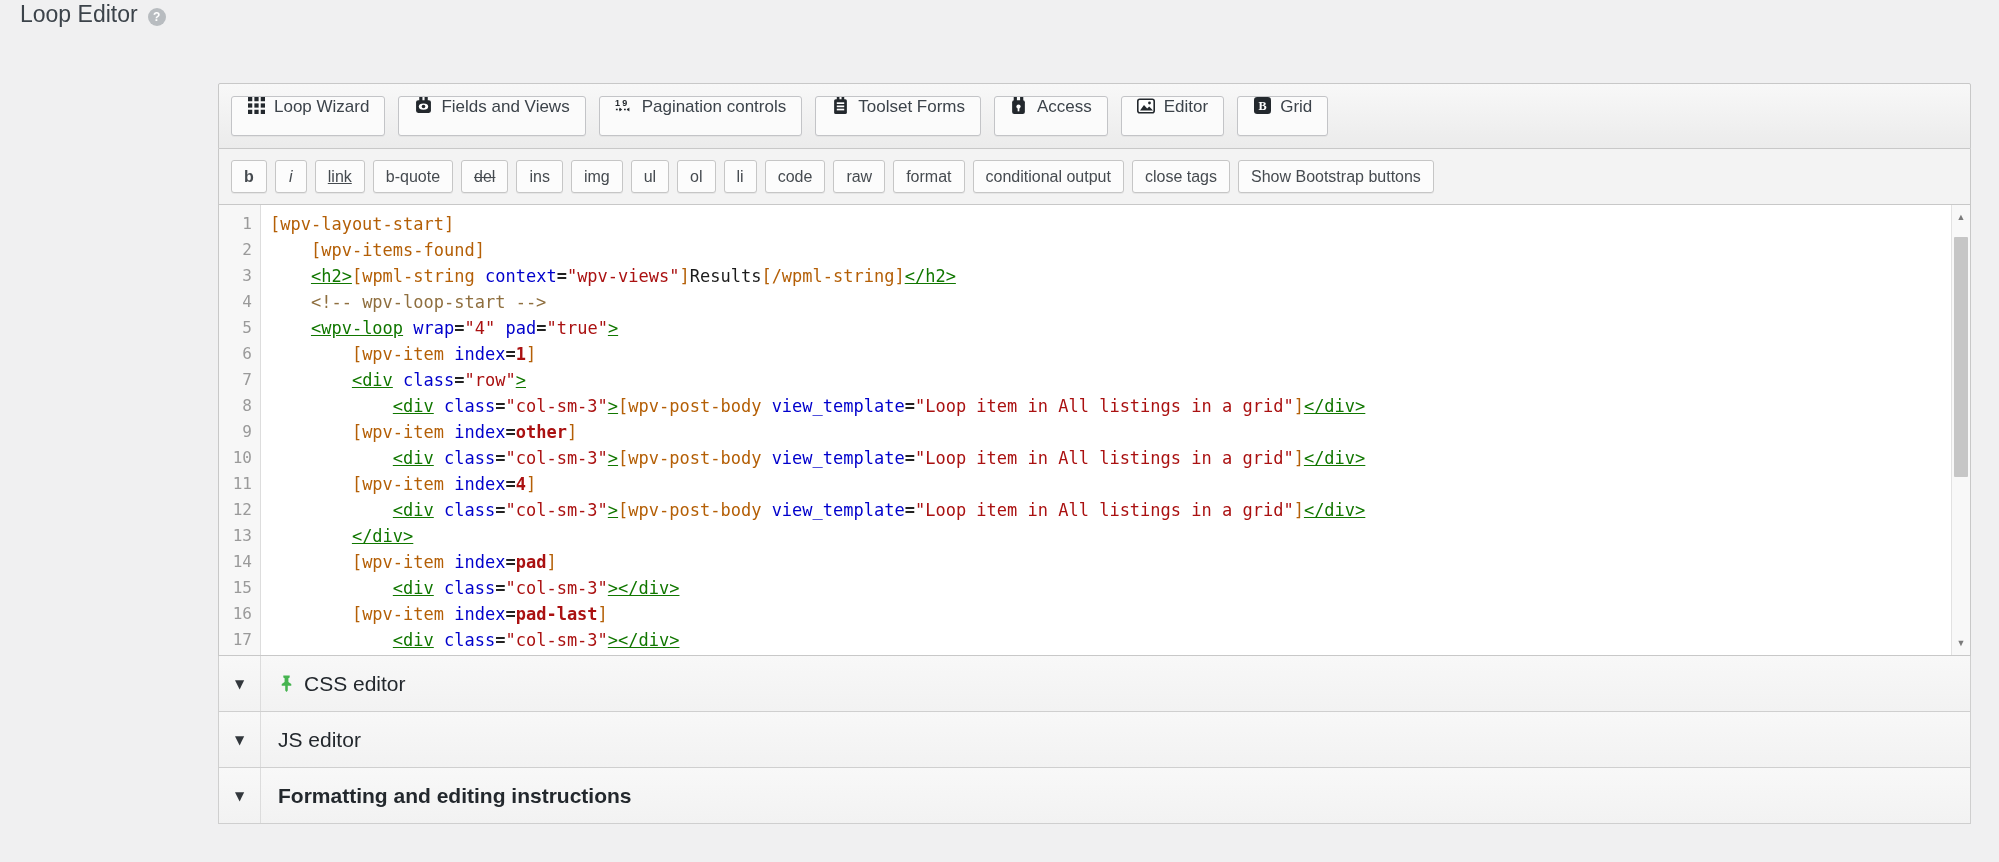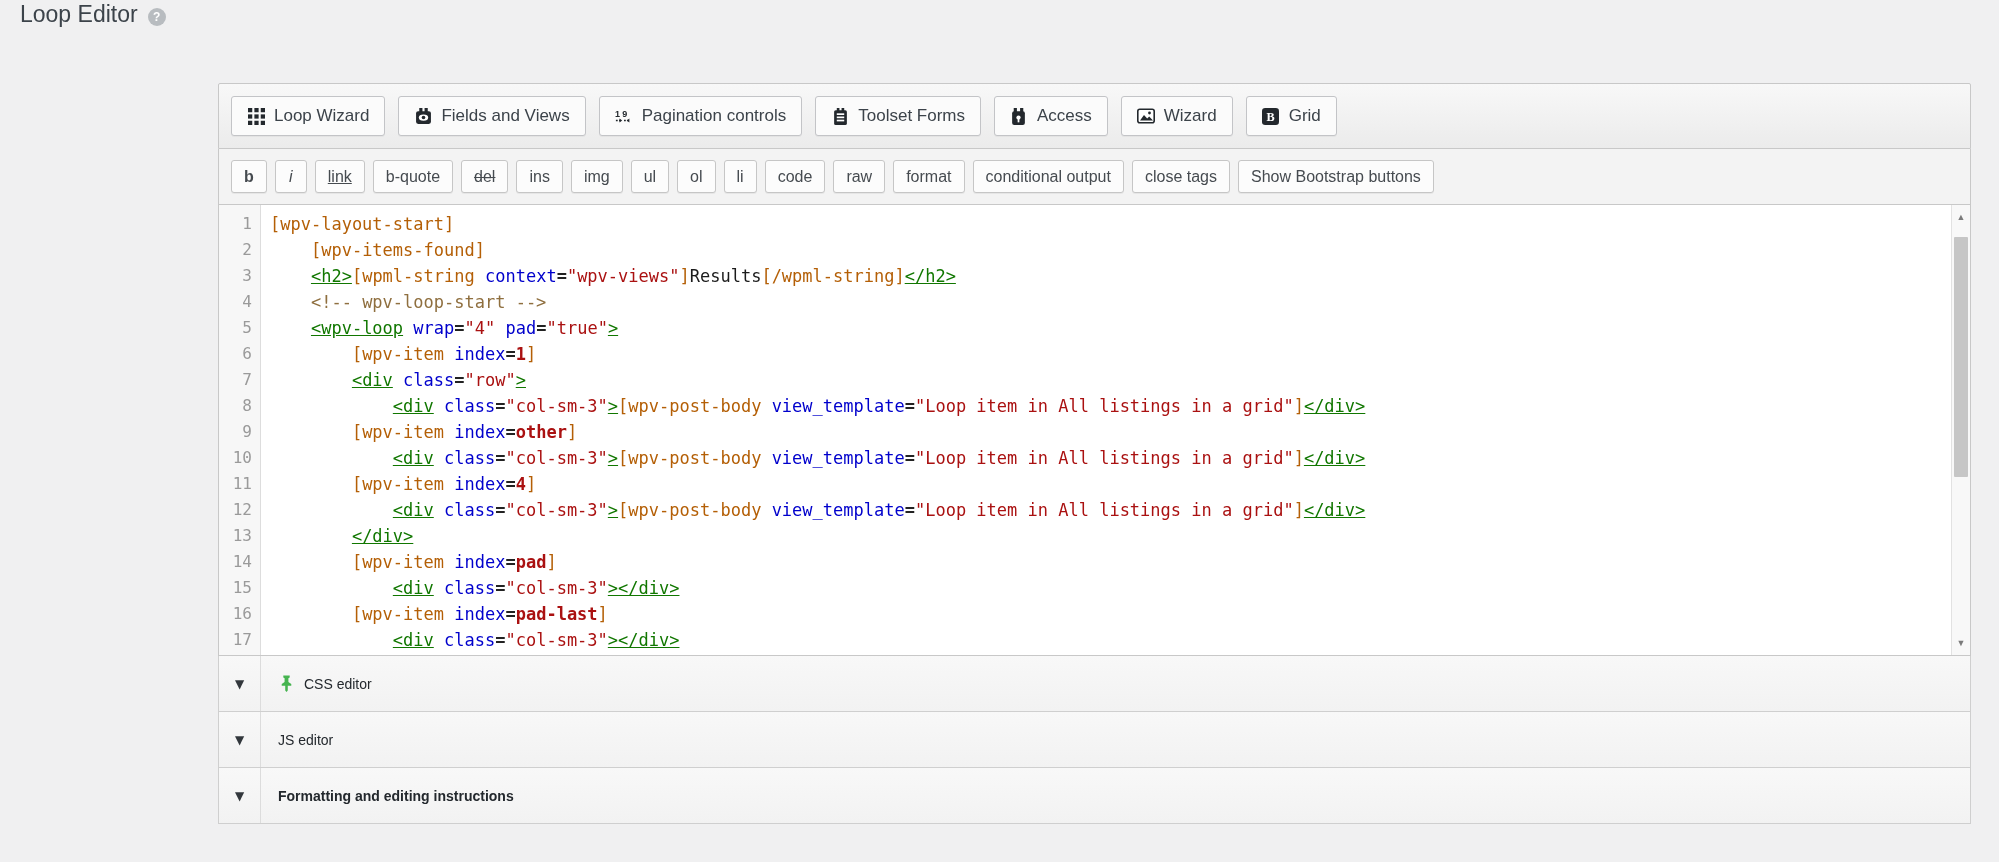--- a/index.html
+++ b/index.html
@@ -9,21 +9,21 @@
   .page-header { position:absolute; left:20px; top:1px; display:flex; align-items:center; gap:10px; }
   .page-title { font-size:23px; font-weight:400; color:#3c434a; }
   .help-badge { width:18px; height:18px; border-radius:50%; background:#b8bcc0; color:#fff;
     font-size:12px; font-weight:bold; display:flex; align-items:center; justify-content:center; margin-top:4px; cursor:pointer; }
 
   
   .panel { position:absolute; left:218px; top:83px; width:1753px; }
 
   .row-toolbar { height:66px; border:1px solid #c8c8c8; border-radius:2px 2px 0 0;
     background:linear-gradient(#f8f8f8,#ebebeb); display:flex; align-items:center; padding:0 12px; gap:13px; }
-  .tb-btn { display:inline-flex; align-items:center; gap:9px; height:40px; padding:0 15px;
+  .tb-btn { display:inline-flex; gap:9px; height:40px; padding:0 15px;
     background:#fbfbfb; border:1px solid #c3c4c7; border-radius:3px; font-family:"Liberation Sans",sans-serif;
     font-size:17px; color:#3c434a; cursor:pointer; box-shadow:0 1px 0 rgba(0,0,0,.04); white-space:nowrap; }
   .tb-icon { display:inline-flex; width:18px; height:17px; align-items:center; justify-content:center; }
 
   .row-quicktags { height:56px; border:1px solid #c8c8c8; border-top:none; background:#f3f3f3;
     display:flex; align-items:center; padding:0 12px; gap:8px; }
   .qt-btn { height:33px; min-width:32px; padding:0 12px; background:#fcfcfc; border:1px solid #c6c6c6;
     border-radius:3px; font-family:"Liberation Sans",sans-serif; font-size:16px; color:#464b50; cursor:pointer;
     box-shadow:0 1px 0 rgba(0,0,0,.05); white-space:nowrap; }
   .qt-bold { font-weight:bold; }
@@ -55,21 +55,21 @@
   .sb-up { top:2px; } .sb-down { bottom:2px; }
   .sb-thumb { position:absolute; left:2px; width:14px; top:32px; height:240px; background:#c6c6c6; border-radius:1px; cursor:grab; }
 
   
   .section { height:56px; border:1px solid #cfcfcf; border-top:none; background:linear-gradient(#f8f8f8,#f2f2f2);
     display:flex; align-items:stretch; }
   .section-toggle { width:42px; flex:none; border-right:1px solid #dcdcdc; display:flex; align-items:center;
     justify-content:center; cursor:pointer; background:transparent; border-top:none; border-bottom:none; border-left:none; }
   .tri { font-size:12px; color:#32373c; font-family:"DejaVu Sans",sans-serif; }
   .section-label-wrap { display:flex; align-items:center; gap:9px; padding-left:17px; cursor:pointer; flex:1; }
-  .section-label { font-size:14px; color:#23282d; }
+  .section-label { font-size:21px; color:#23282d; }
   .section-label.bold { font-weight:bold; }
   .pin { display:inline-flex; width:17px; height:17px; }
 </style>
 </head>
 <body>
 
 <div class="page-header">
   <span class="page-title">Loop Editor</span>
   <span class="help-badge">?</span>
 </div>
@@ -144,21 +144,21 @@
         <span>Access</span>
       </button>
       <button class="tb-btn">
         <span class="tb-icon">
           <svg width="18" height="16" viewBox="0 0 18 15">
             <rect x="0.8" y="0.8" width="16.4" height="13.4" rx="2" fill="#fff" stroke="#23282d" stroke-width="1.6"></rect>
             <path d="M3 12l4-5.5 3.2 3.6 2-2.1L16 12z" fill="#23282d"></path>
             <circle cx="12.5" cy="4.5" r="1.4" fill="#23282d"></circle>
           </svg>
         </span>
-        <span>Wizard</span>
+        <span>Editor</span>
       </button>
       <button class="tb-btn">
         <span class="tb-icon">
           <svg width="17" height="17" viewBox="0 0 16 16">
             <rect width="16" height="16" rx="3" fill="#23282d"></rect>
             <text x="8" y="12.2" text-anchor="middle" font-family="Liberation Serif,serif" font-size="11.5" font-weight="bold" fill="#fff">B</text>
           </svg>
         </span>
         <span>Grid</span>
       </button>

